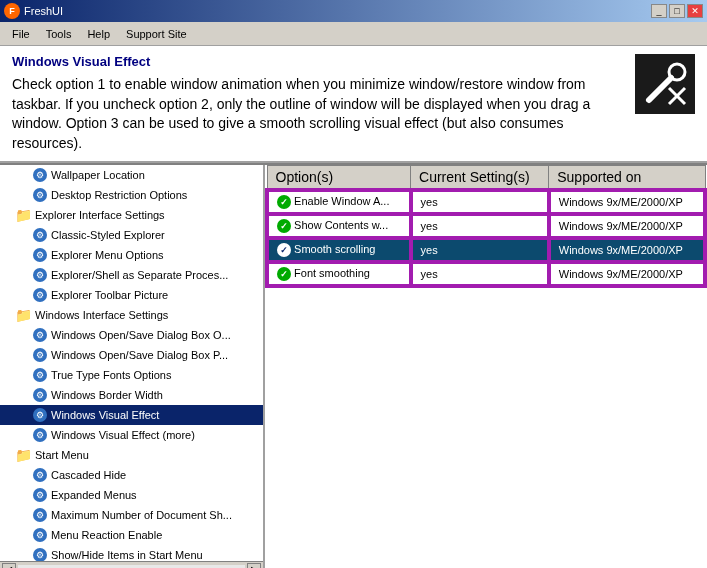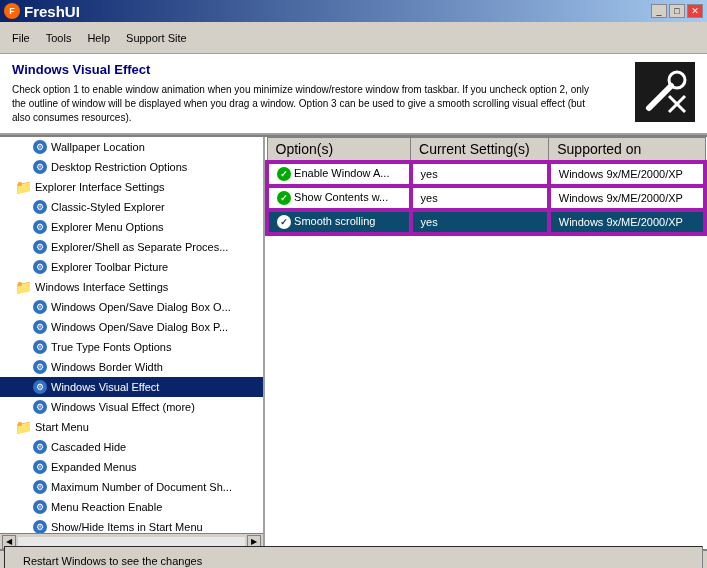--- a/index.html
+++ b/index.html
@@ -34,22 +34,22 @@
       background: #ff6600;
       border-radius: 50%;
       display: flex;
       align-items: center;
       justify-content: center;
       font-size: 9px;
       color: white;
       font-weight: bold;
     }
     .title-text {
-      font-size: 15px;
-      font-weight: bold;
+      font-size: 11px;
+      font-weight: normal;
       color: white;
     }
     .title-buttons {
       display: flex;
       gap: 2px;
     }
     .title-btn {
       width: 16px;
       height: 14px;
       border: 1px solid #888;
@@ -59,21 +59,21 @@
       align-items: center;
       justify-content: center;
       font-size: 9px;
       color: #000;
     }
     .title-btn.close { background: #e84040; color: white; }
 
     
     .menu-bar {
       background: #d4d0c8;
-      height: 32px;
+      height: 24px;
       display: flex;
       align-items: center;
       padding: 0 4px;
       border-bottom: 1px solid #a0a0a0;
     }
     .menu-item {
       padding: 2px 8px;
       cursor: pointer;
       font-size: 11px;
     }
@@ -88,21 +88,21 @@
       align-items: flex-start;
     }
     .header-text-area { flex: 1; }
     .header-title {
       font-size: 13px;
       font-weight: bold;
       color: #000080;
       margin-bottom: 6px;
     }
     .header-desc {
-      font-size: 10px;
+      font-size: 14px;
       color: #000;
       line-height: 1.4;
       max-width: 580px;
     }
     .header-icon {
       width: 60px;
       height: 60px;
       background: #1a1a1a;
       display: flex;
       align-items: center;
@@ -458,20 +458,25 @@
           <tr>
             <td><span class="check-circle">✓</span> Show Contents w...</td>
             <td>yes</td>
             <td>Windows 9x/ME/2000/XP</td>
           </tr>
           <tr class="selected">
             <td><span class="check-circle" style="background: rgb(255, 255, 255); color: rgb(10, 36, 106);">✓</span> Smooth scrolling</td>
             <td>yes</td>
             <td>Windows 9x/ME/2000/XP</td>
           </tr>
+          <tr>
+            <td><span class="check-circle">✓</span> Font smoothing</td>
+            <td>yes</td>
+            <td>Windows 9x/ME/2000/XP</td>
+          </tr>
         </tbody>
     </table>
   </div>
 </div>
 
 <div class="status-bar">
   <div class="status-inner">Restart Windows to see the changes</div>
 </div>
 
 </body></html>

